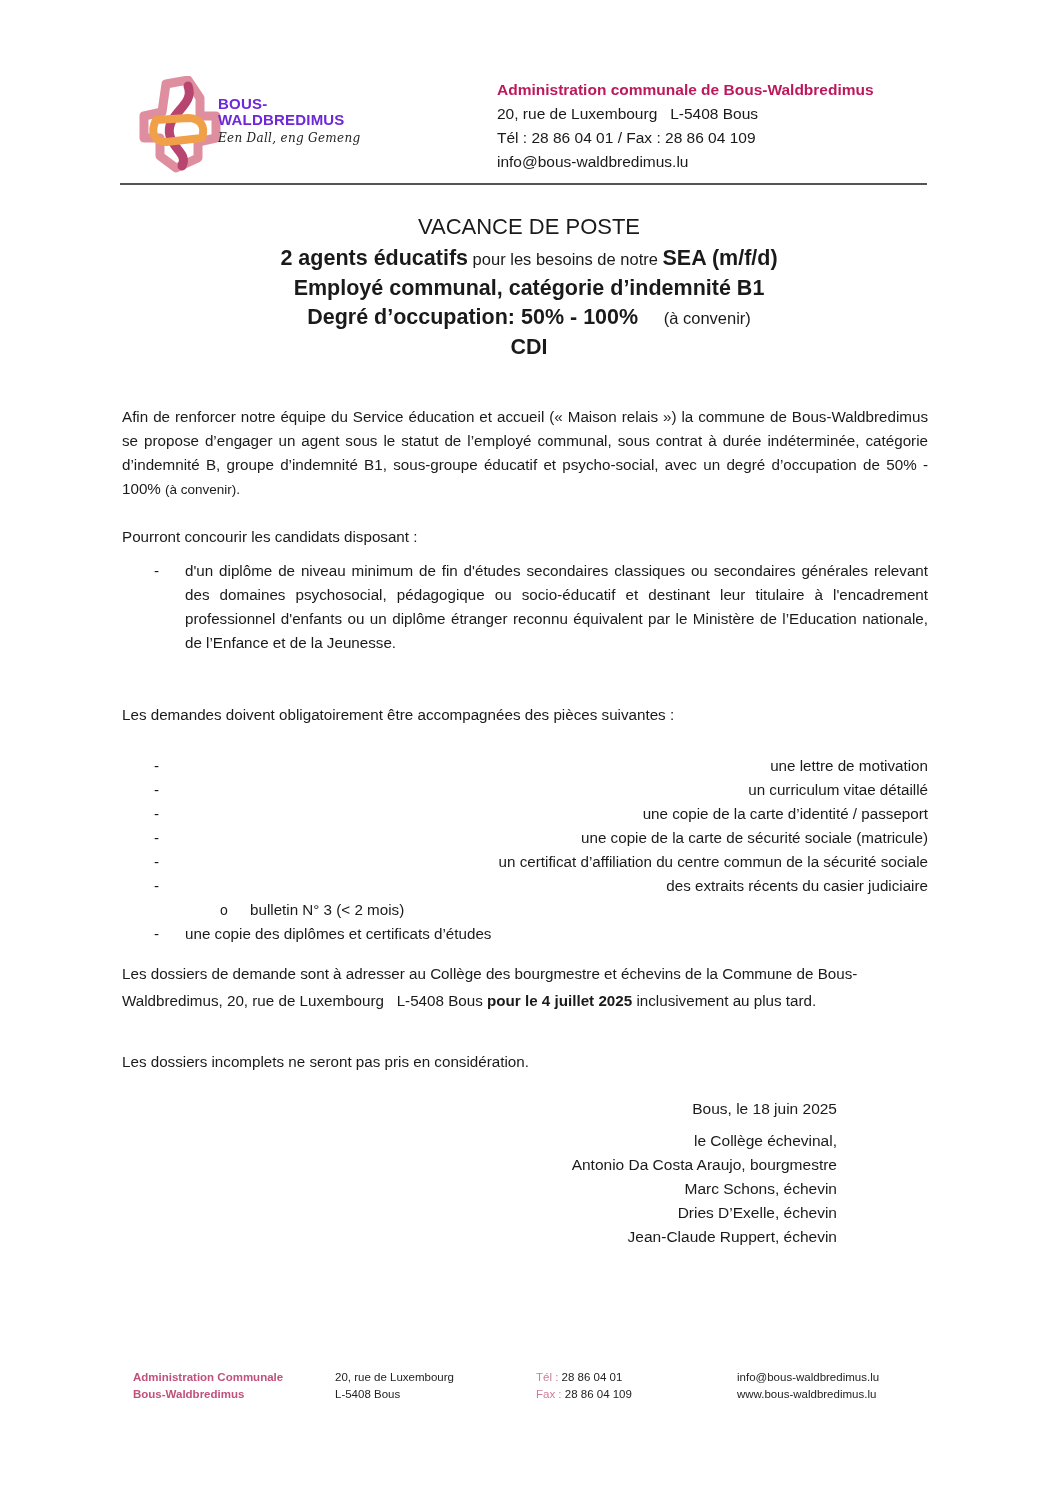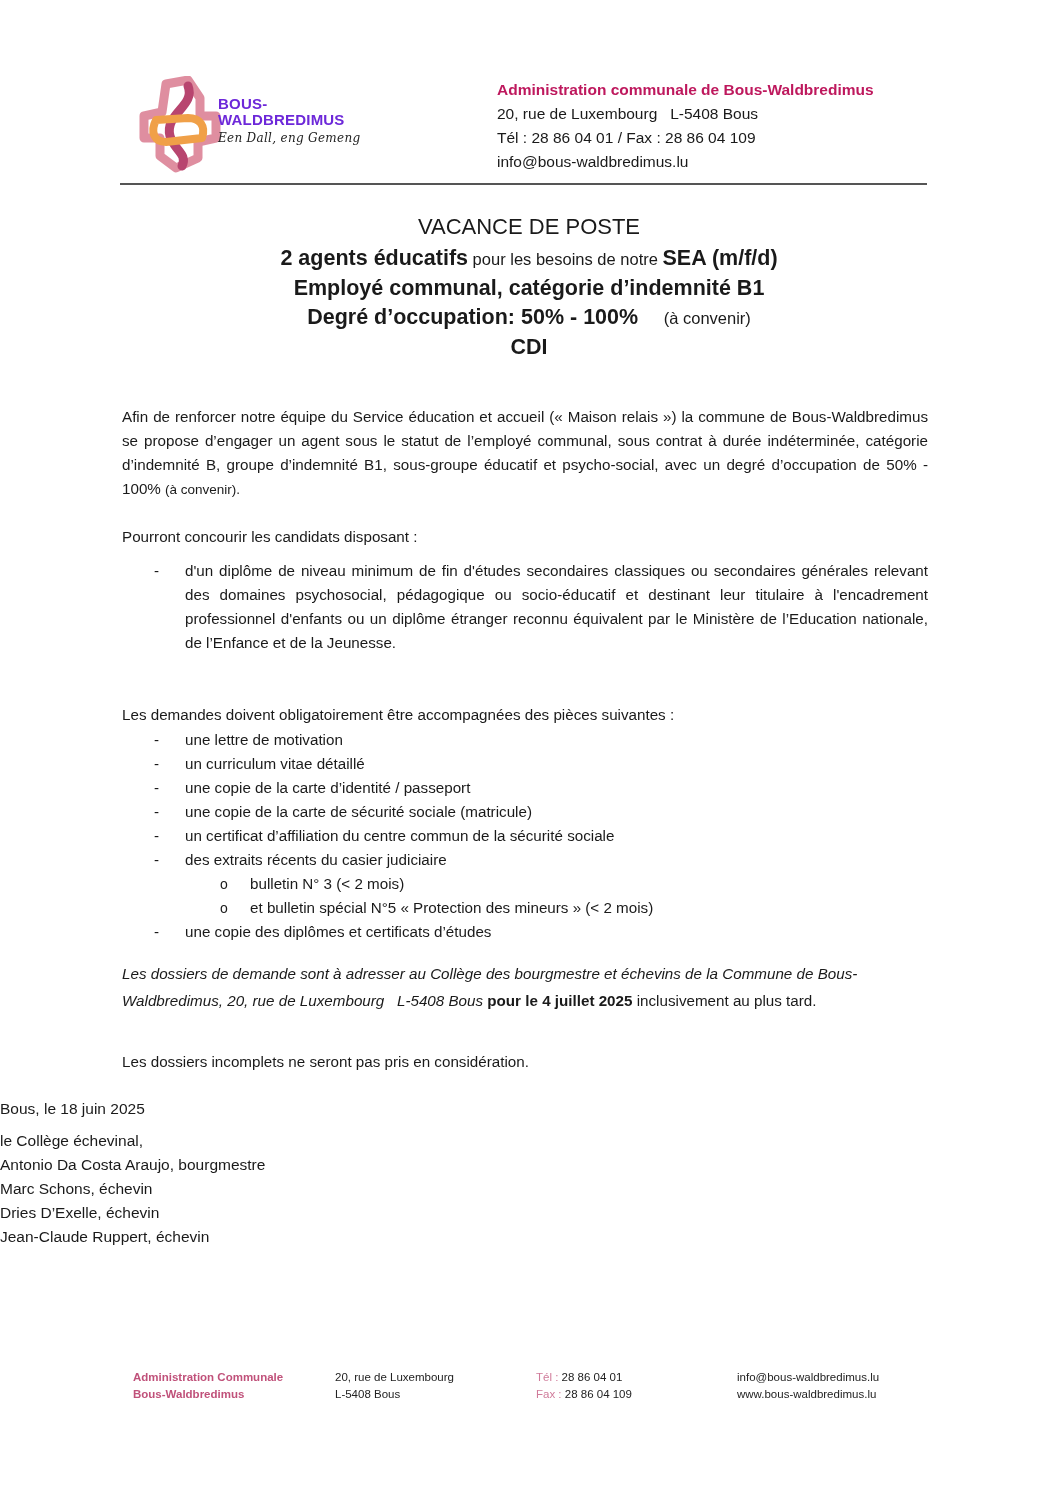--- a/index.html
+++ b/index.html
@@ -28,21 +28,21 @@
     .body-text { left: 122px; width: 806px; font-size: 15.2px; line-height: 24px; }
     p { margin: 0; }
     .justify { text-align: justify; }
     ul.dash { list-style: none; margin: 0; padding: 0; }
     ul.dash > li { position: relative; padding-left: 63px; }
     ul.dash > li::before { content: "-"; position: absolute; left: 32px; }
     ul.circle { list-style: none; margin: 0; padding: 0; }
     ul.circle > li { position: relative; padding-left: 128px; }
     ul.circle > li::before { content: "o"; position: absolute; left: 98px; font-size: 14px; }
 
-    .sign-block { left: 0; width: 837px; top: 1097px; text-align: left; font-size: 15.5px; line-height: 24px; }
+    .sign-block { left: 0; width: 837px; top: 1097px; text-align: right; font-size: 15.5px; line-height: 24px; }
 
     
     .footer { top: 1369px; font-size: 11.5px; line-height: 17px; }
     .f1 { left: 133px; color: #c0517a; font-weight: bold; }
     .f2 { left: 335px; color: #222; }
     .f3 { left: 536px; color: #222; }
     .f3 .lbl { color: #d07b9a; }
     .f4 { left: 737px; color: #222; }
   </style>
 </head>
@@ -87,39 +87,38 @@
 
 <div class="abs body-text" style="top:525px;">
   <p>Pourront concourir les candidats disposant :</p>
   <ul class="dash" style="margin-top:10px;">
     <li class="justify">d'un diplôme de niveau minimum de fin d'études secondaires classiques ou secondaires générales relevant des domaines psychosocial, pédagogique ou socio-éducatif et destinant leur titulaire à l'encadrement professionnel d'enfants ou un diplôme étranger reconnu équivalent par le Ministère de l’Education nationale, de l’Enfance et de la Jeunesse.</li>
   </ul>
 </div>
 
 <div class="abs body-text" style="top:703px;">
   <p>Les demandes doivent obligatoirement être accompagnées des pièces suivantes :</p>
-  <ul class="dash" style="margin-top:1px;">
+  <ul class="dash" style="margin-top:27px;text-align:right;">
     <li>une lettre de motivation</li>
     <li>un curriculum vitae détaillé</li>
     <li>une copie de la carte d’identité / passeport</li>
     <li>une copie de la carte de sécurité sociale (matricule)</li>
     <li>un certificat d’affiliation du centre commun de la sécurité sociale</li>
     <li>des extraits récents du casier judiciaire</li>
   </ul>
   <ul class="circle">
     <li>bulletin N° 3 (&lt; 2 mois)</li>
-    <li>et bulletin spécial N°5 « Protection des mineurs » (&lt; 2 mois)</li>
   </ul>
   <ul class="dash">
     <li>une copie des diplômes et certificats d’études</li>
   </ul>
 </div>
 
 <div class="abs body-text" style="top:961px; line-height:26.5px;">
-  <p><span style="white-space:pre-wrap;font-style:italic;">Les dossiers de demande sont à adresser au Collège des bourgmestre et échevins de la Commune de Bous-Waldbredimus, 20, rue de Luxembourg   L-5408 Bous </span><strong>pour le 4 juillet 2025</strong><span> inclusivement au plus tard.</span></p>
+  <p><span style="white-space:pre-wrap;">Les dossiers de demande sont à adresser au Collège des bourgmestre et échevins de la Commune de Bous-Waldbredimus, 20, rue de Luxembourg   L-5408 Bous </span><strong>pour le 4 juillet 2025</strong><span> inclusivement au plus tard.</span></p>
 </div>
 
 <div class="abs body-text" style="top:1050px;">Les dossiers incomplets ne seront pas pris en considération.</div>
 
 <div class="abs sign-block">
   <div style="margin-bottom:8px;">Bous, le 18 juin 2025</div>
   <div>le Collège échevinal,</div>
   <div>Antonio Da Costa Araujo, bourgmestre</div>
   <div>Marc Schons, échevin</div>
   <div>Dries D’Exelle, échevin</div>

